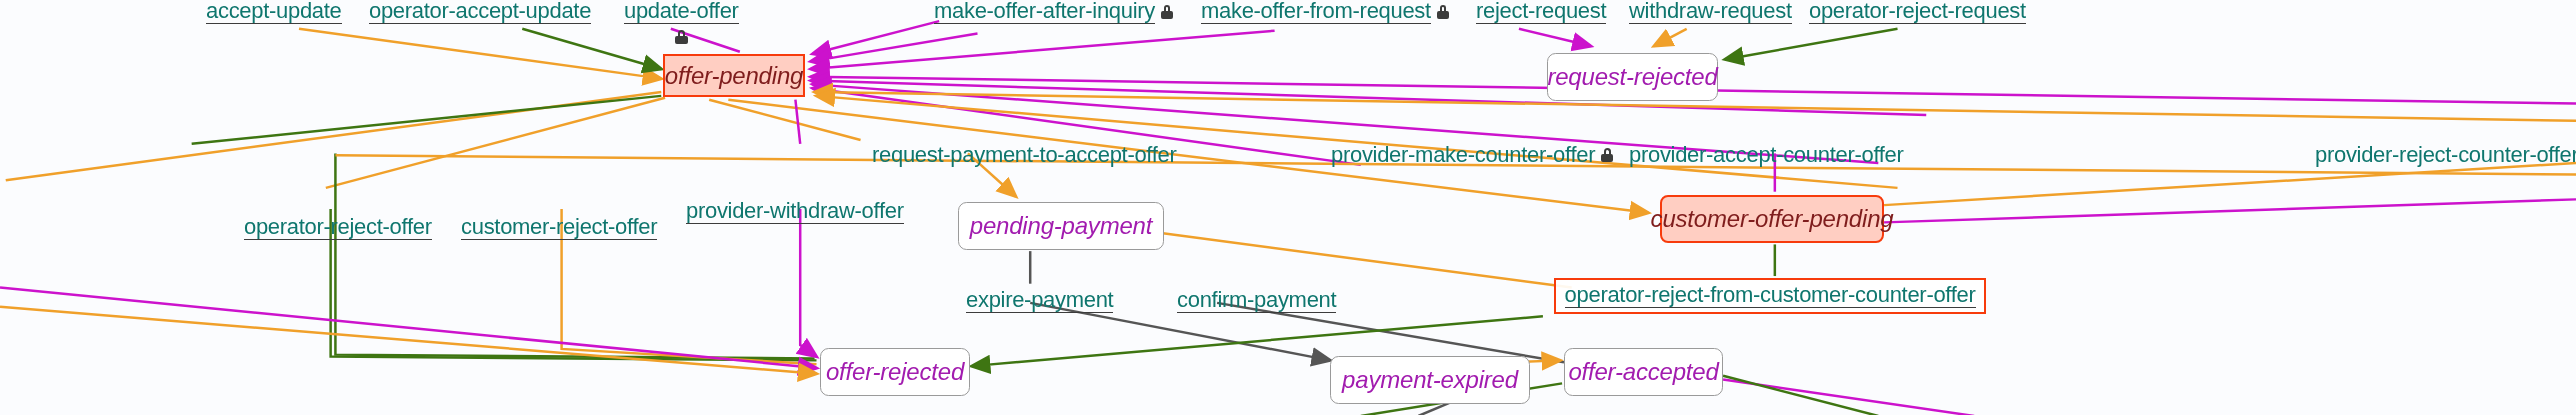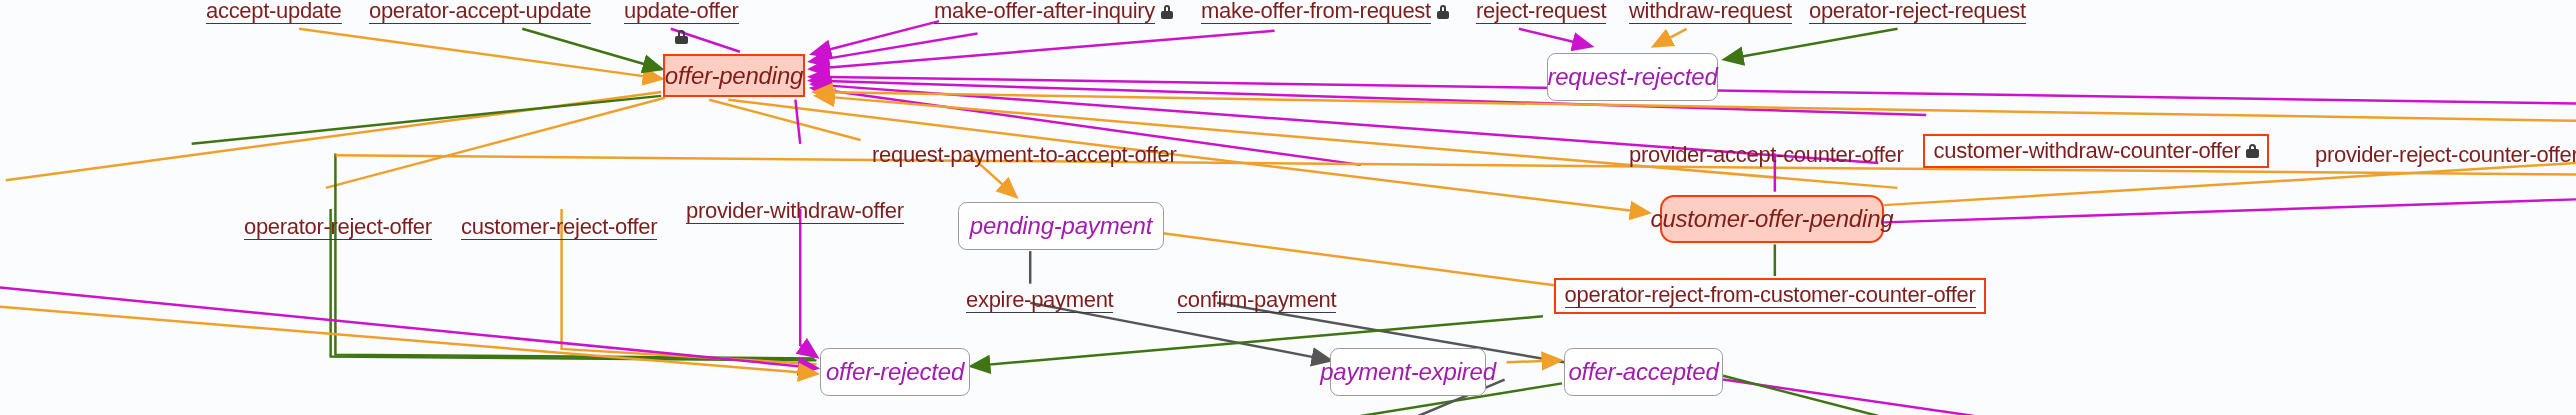--- a/index.html
+++ b/index.html
@@ -42,27 +42,27 @@
     color: #a21caf;
     font-size: 24px;
   }
   .node.highlight {
     background: #ffcec2;
     border: 2.9px solid #f73b0c;
     color: #7f1d1d;
     font-size: 24px;
   }
   .node.highlight.rounded {
-    border-radius: 14px;
+    border-radius: 8px;
   }
   .edge-label {
     position: absolute;
     box-sizing: border-box;
     font-size: 22px;
-    color: #7f1d1d;
+    color: #0f766e;
     white-space: nowrap;
     font-family: "Liberation Sans", sans-serif;
     letter-spacing: -0.3px;
     line-height: 1;
     display: flex;
     align-items: center;
     gap: 5.8px;
   }
   .edge-label .txt { display: inline-block; }
   .edge-label.underlined .txt {
@@ -189,21 +189,21 @@
   </div>
 
   <div class="node plain" style="left:958px; top:202px; width:206px; height:48px;">
     <span>pending-payment</span>
   </div>
 
   <div class="node plain" style="left:820px; top:348px; width:150px; height:48px;">
     <span>offer-rejected</span>
   </div>
 
-  <div class="node plain" style="left:1330px; top:348px; width:156px; height:48px;">
+  <div class="node plain" style="left:1330px; top:356px; width:200px; height:48px;">
     <span>payment-expired</span>
   </div>
 
   <div class="node plain" style="left:1564px; top:348px; width:159px; height:48px;">
     <span>offer-accepted</span>
   </div>
 
   <div class="edge-label underlined" style="left:206px; top:0px;">
     <span class="txt">accept-update</span>
   </div>
@@ -246,32 +246,32 @@
 
   <div class="edge-label underlined" style="left:1809px; top:0px;">
     <span class="txt">operator-reject-request</span>
   </div>
 
 
   <div class="edge-label" style="left:872px; top:144px;">
     <span class="txt">request-payment-to-accept-offer</span>
   </div>
 
+  <div class="edge-label" style="left:1331px; top:144px;">
+    <span class="txt">provider-make-counter-offer</span>
+    <span class="lock">
+        <span class="shackle"></span>
+        <span class="body"></span>
+      </span>
+  </div>
 
   <div class="edge-label" style="left:1629px; top:144px;">
     <span class="txt">provider-accept-counter-offer</span>
   </div>
 
-  <div class="edge-label boxed" style="left:1923px; top:134px;">
-    <span class="txt">customer-withdraw-counter-offer</span>
-    <span class="lock">
-        <span class="shackle"></span>
-        <span class="body"></span>
-      </span>
-  </div>
 
   <div class="edge-label" style="left:2283px; top:144px;margin-left:32px;">
     <span class="txt">provider-reject-counter-offer</span>
     <span class="lock">
         <span class="shackle"></span>
         <span class="body"></span>
       </span>
   </div>
 
   <div class="edge-label underlined" style="left:244px; top:216px;">

